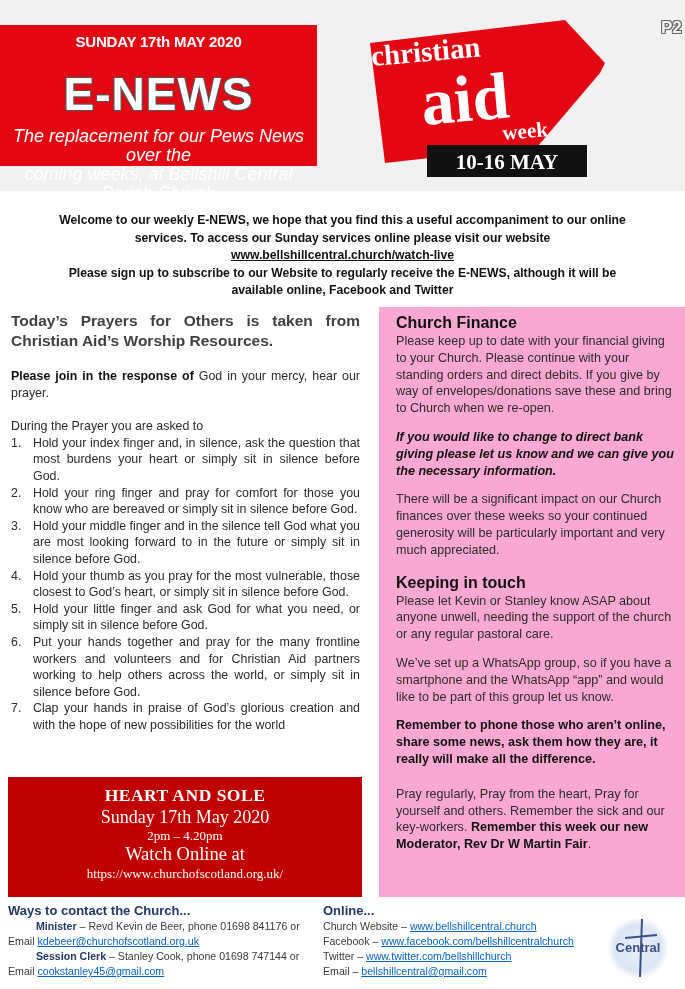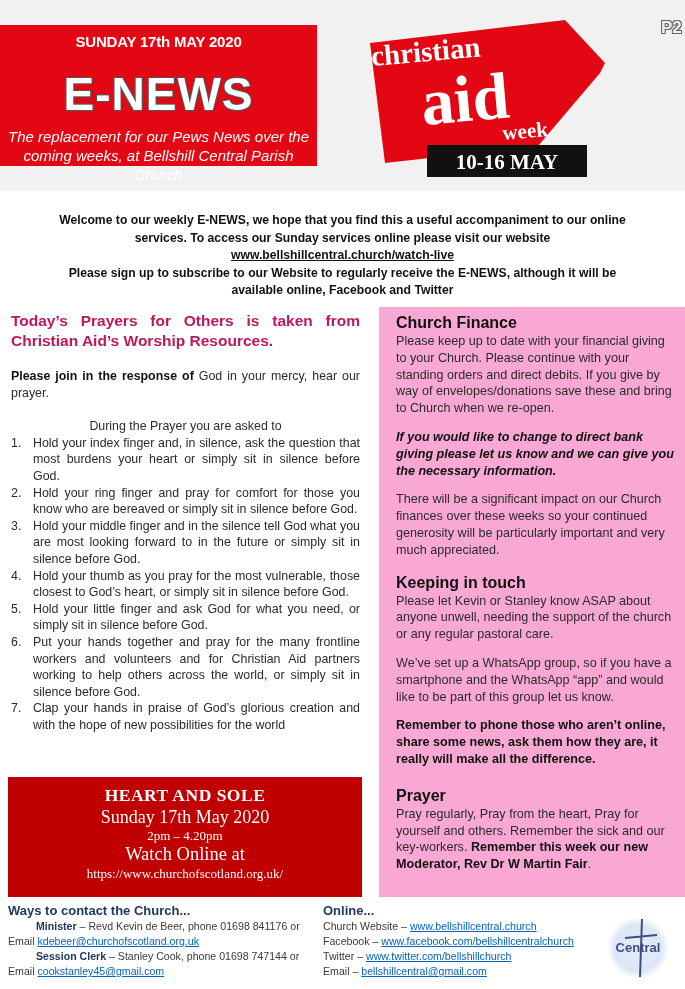--- a/index.html
+++ b/index.html
@@ -5,33 +5,33 @@
   * { box-sizing: border-box; margin: 0; padding: 0; }
   html, body { width: 685px; height: 989px; background: #ffffff; overflow: hidden; }
   body { font-family: "Liberation Sans", "DejaVu Sans", sans-serif; color: #1a1a1a; position: relative; }
 
   
   .header-band { position: absolute; left: 0; top: 0; width: 685px; height: 191px; background: #f1f1f1; }
   .enews-box { position: absolute; left: 0; top: 25px; width: 317px; height: 141px; background: #e30613; color: #fff; text-align: center; }
   .enews-date { font-family: "Liberation Sans", sans-serif; font-weight: bold; font-size: 15px; margin-top: 8px; letter-spacing: -0.2px; }
   .enews-title { font-family: "Liberation Sans", sans-serif; font-weight: bold; font-size: 46px; line-height: 50px; margin-top: 19px; color: #fff;
      text-shadow: 1px 1px 0 #555, -1px -1px 0 #555, 1px -1px 0 #555, -1px 1px 0 #555; letter-spacing: 1px; }
-  .enews-sub { font-style: italic; font-size: 15px; line-height: 19px; margin-top: 8px; color: #fff; }
+  .enews-sub { font-style: italic; font-size: 18px; line-height: 19px; margin-top: 8px; color: #fff; }
 
   .ca-logo { position: absolute; left: 360px; top: 18px; width: 250px; height: 165px; }
   .p2 { position: absolute; left: 640px; top: 18px; font-weight: bold; font-size: 17px; color: #f1f1f1;
      text-shadow: 1px 1px 0 #666, -1px -1px 0 #666, 1px -1px 0 #666, -1px 1px 0 #666; margin-left: 21px; }
 
   
   .welcome { position: absolute; left: 20px; top: 212px; width: 645px; text-align: center; font-weight: bold; font-size: 12.2px; line-height: 17.5px; color: #111; }
   .welcome a { color: #111; text-decoration: underline; }
 
   
   .left-col { position: absolute; left: 11px; top: 311px; width: 349px; font-size: 12.4px; line-height: 16.6px; color: #2b2b2b; }
-  .left-title { font-weight: bold; font-size: 15.5px; line-height: 20px; color: #be185d; text-align: justify; margin-bottom: 17px; }
+  .left-title { font-weight: bold; font-size: 15.5px; line-height: 20px; color: #404040; text-align: justify; margin-bottom: 17px; }
   .left-col p { text-align: justify; }
   .left-col p.response { margin-bottom: 17px; }
   .left-col b { color: #111; }
   ol.prayer-list { list-style: none; margin-top: 0; }
   ol.prayer-list li { display: flex; text-align: justify; }
   ol.prayer-list .num { width: 22px; flex: none; }
   ol.prayer-list .txt { flex: 1; }
 
   
   .heart-box { position: absolute; left: 8px; top: 777px; width: 354px; height: 120px; background: #c00000; color: #fff; text-align: center;
@@ -87,21 +87,21 @@
   <div>Welcome to our weekly E-NEWS, we hope that you find this a useful accompaniment to our online</div>
   <div>services.  To access our Sunday services online please visit our website</div>
   <div><a href="#">www.bellshillcentral.church/watch-live</a></div>
   <div>Please sign up to subscribe to our Website to regularly receive the E-NEWS, although it will be</div>
   <div>available online, Facebook and Twitter</div>
 </div>
 
 <div class="left-col">
   <div class="left-title">Today’s Prayers for Others is taken from Christian Aid’s Worship Resources.</div>
   <p class="response"><b>Please join in the response of</b><span> God in your mercy, hear our prayer.</span></p>
-  <p style="text-align:center">During the Prayer you are asked to</p>
+  <p style="text-align:left">During the Prayer you are asked to</p>
   <ol class="prayer-list">
     <li>
         <span class="num">1.</span>
         <span class="txt">Hold your index finger and, in silence, ask the question that most burdens your heart or simply sit in silence before God.</span>
       </li>
     <li>
         <span class="num">2.</span>
         <span class="txt">Hold your ring finger and pray for comfort for those you know who are bereaved or simply sit in silence before God.</span>
       </li>
     <li>
@@ -137,21 +137,20 @@
 
 <div class="right-col">
   <h2>Church Finance</h2>
   <p>Please keep up to date with your financial giving to your Church.  Please continue with your standing orders and direct debits.  If you give by way of envelopes/donations save these and bring to Church when we re-open.</p>
   <p class="bi">If you would like to change to direct bank giving please let us know and we can give you the necessary information.</p>
   <p style="margin-bottom:14px">There will be a significant impact on our Church finances over these weeks so your continued generosity will be particularly important and very much appreciated.</p>
   <h2>Keeping in touch</h2>
   <p>Please let Kevin or Stanley know ASAP about anyone unwell, needing the support of the church or any regular pastoral care.</p>
   <p>We’ve set up a WhatsApp group, so if you have a smartphone and the WhatsApp “app” and would like to be part of this group let us know.</p>
   <p class="bold" style="margin-bottom:18px">Remember to phone those who aren’t online, share some news, ask them how they are, it really will make all the difference.</p>
-  <h2>Prayer</h2>
   <p><span>Pray regularly,  Pray from the heart, Pray for yourself and others.   Remember the sick and our key-workers.  </span><span class="bold">Remember this week our new Moderator, Rev Dr W Martin Fair</span><span>.</span></p>
 </div>
 
 <div class="footer-left">
   <div class="footer-head">Ways to contact the Church...</div>
   <div><b>Minister</b><span> – Revd Kevin de Beer,  phone 01698  841176  or</span></div>
   <div><span>Email </span><a class="footer-link" href="#">kdebeer@churchofscotland.org.uk</a></div>
   <div><b>Session Clerk</b><span> – Stanley Cook, phone 01698  747144  or</span></div>
   <div><span>Email </span><a class="footer-link" href="#">cookstanley45@gmail.com</a></div>
 </div>

